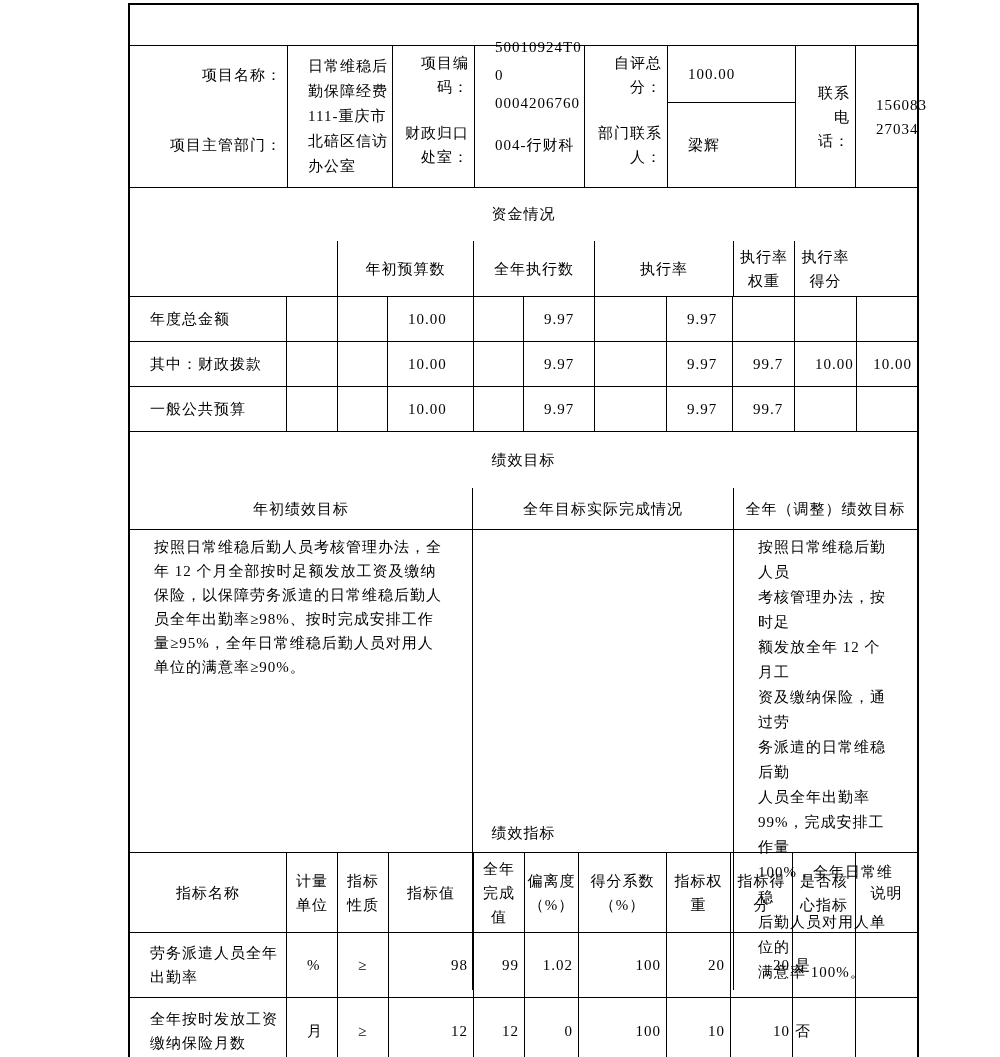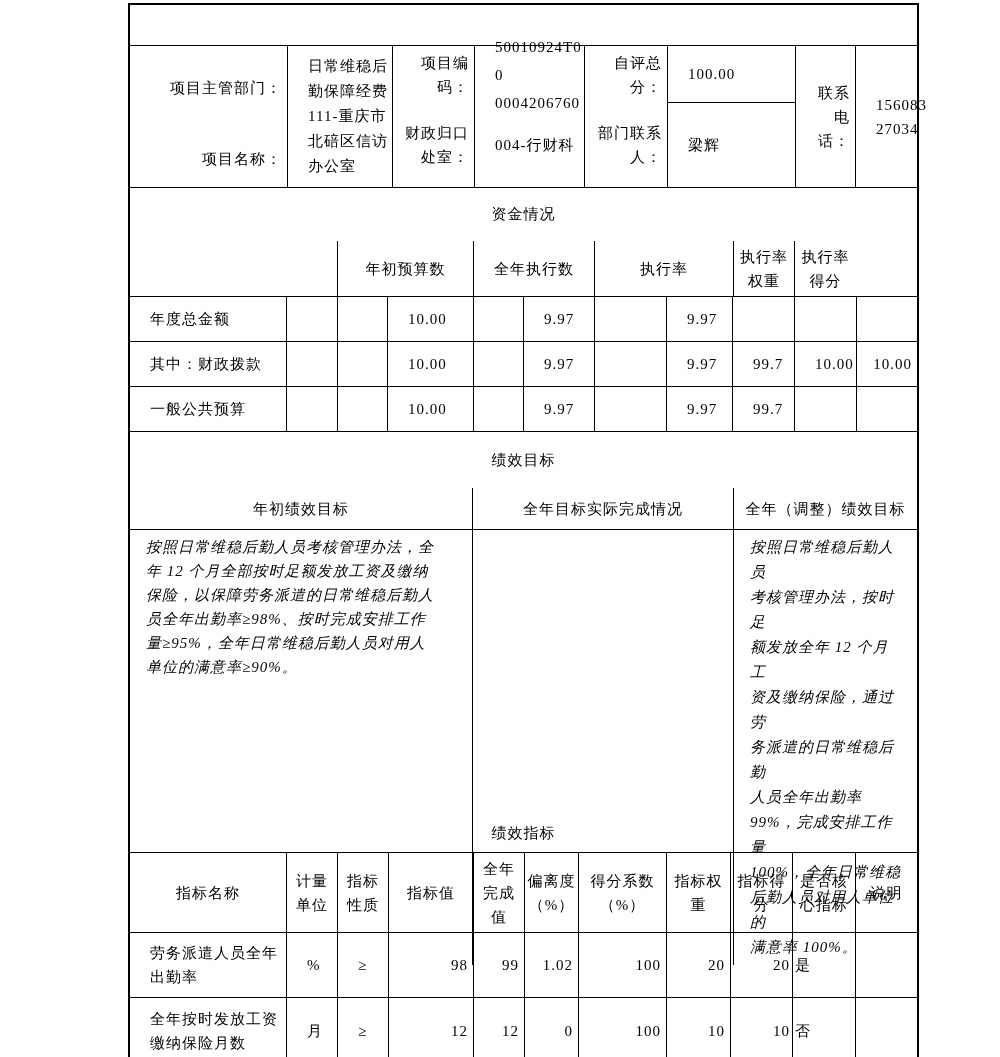--- a/index.html
+++ b/index.html
@@ -38,33 +38,33 @@
   .bt { border-top: 1px solid #000; }
   .center { justify-content: center; text-align: center; }
   .left   { justify-content: flex-start; text-align: left; padding-left: 20px; }
   .right  { justify-content: flex-end; text-align: right; padding-right: 5px; }
   .topalign { align-items: flex-start; }
   .colstack { display: flex; flex-direction: column; }
   .sec-title {
     display: flex; align-items: center; justify-content: center;
     text-align: center;
   }
-  .longtext { padding: 5px 16px; line-height: 24px; white-space: pre-line; font-style: italic; }
+  .longtext { padding: 5px 24px; line-height: 24px; white-space: pre-line; }
 </style>
 </head>
 <body>
 
 <div class="doc">
 
   <div class="bb" style="height:41px"></div>
 
   <div class="row g1 bb" style="height:142px">
     <div class="colstack">
+      <div class="cell right" style="height:57px">项目名称：</div>
       <div class="cell right" style="height:84px">项目主管部门：</div>
-      <div class="cell right" style="height:57px">项目名称：</div>
     </div>
     <div class="cell bl left" style="line-height:25px">日常维稳后
 勤保障经费
 111-重庆市
 北碚区信访
 办公室</div>
     <div class="colstack bl">
       <div class="cell right" style="height:57px">项目编
 码：</div>
       <div class="cell right" style="height:84px">财政归口

